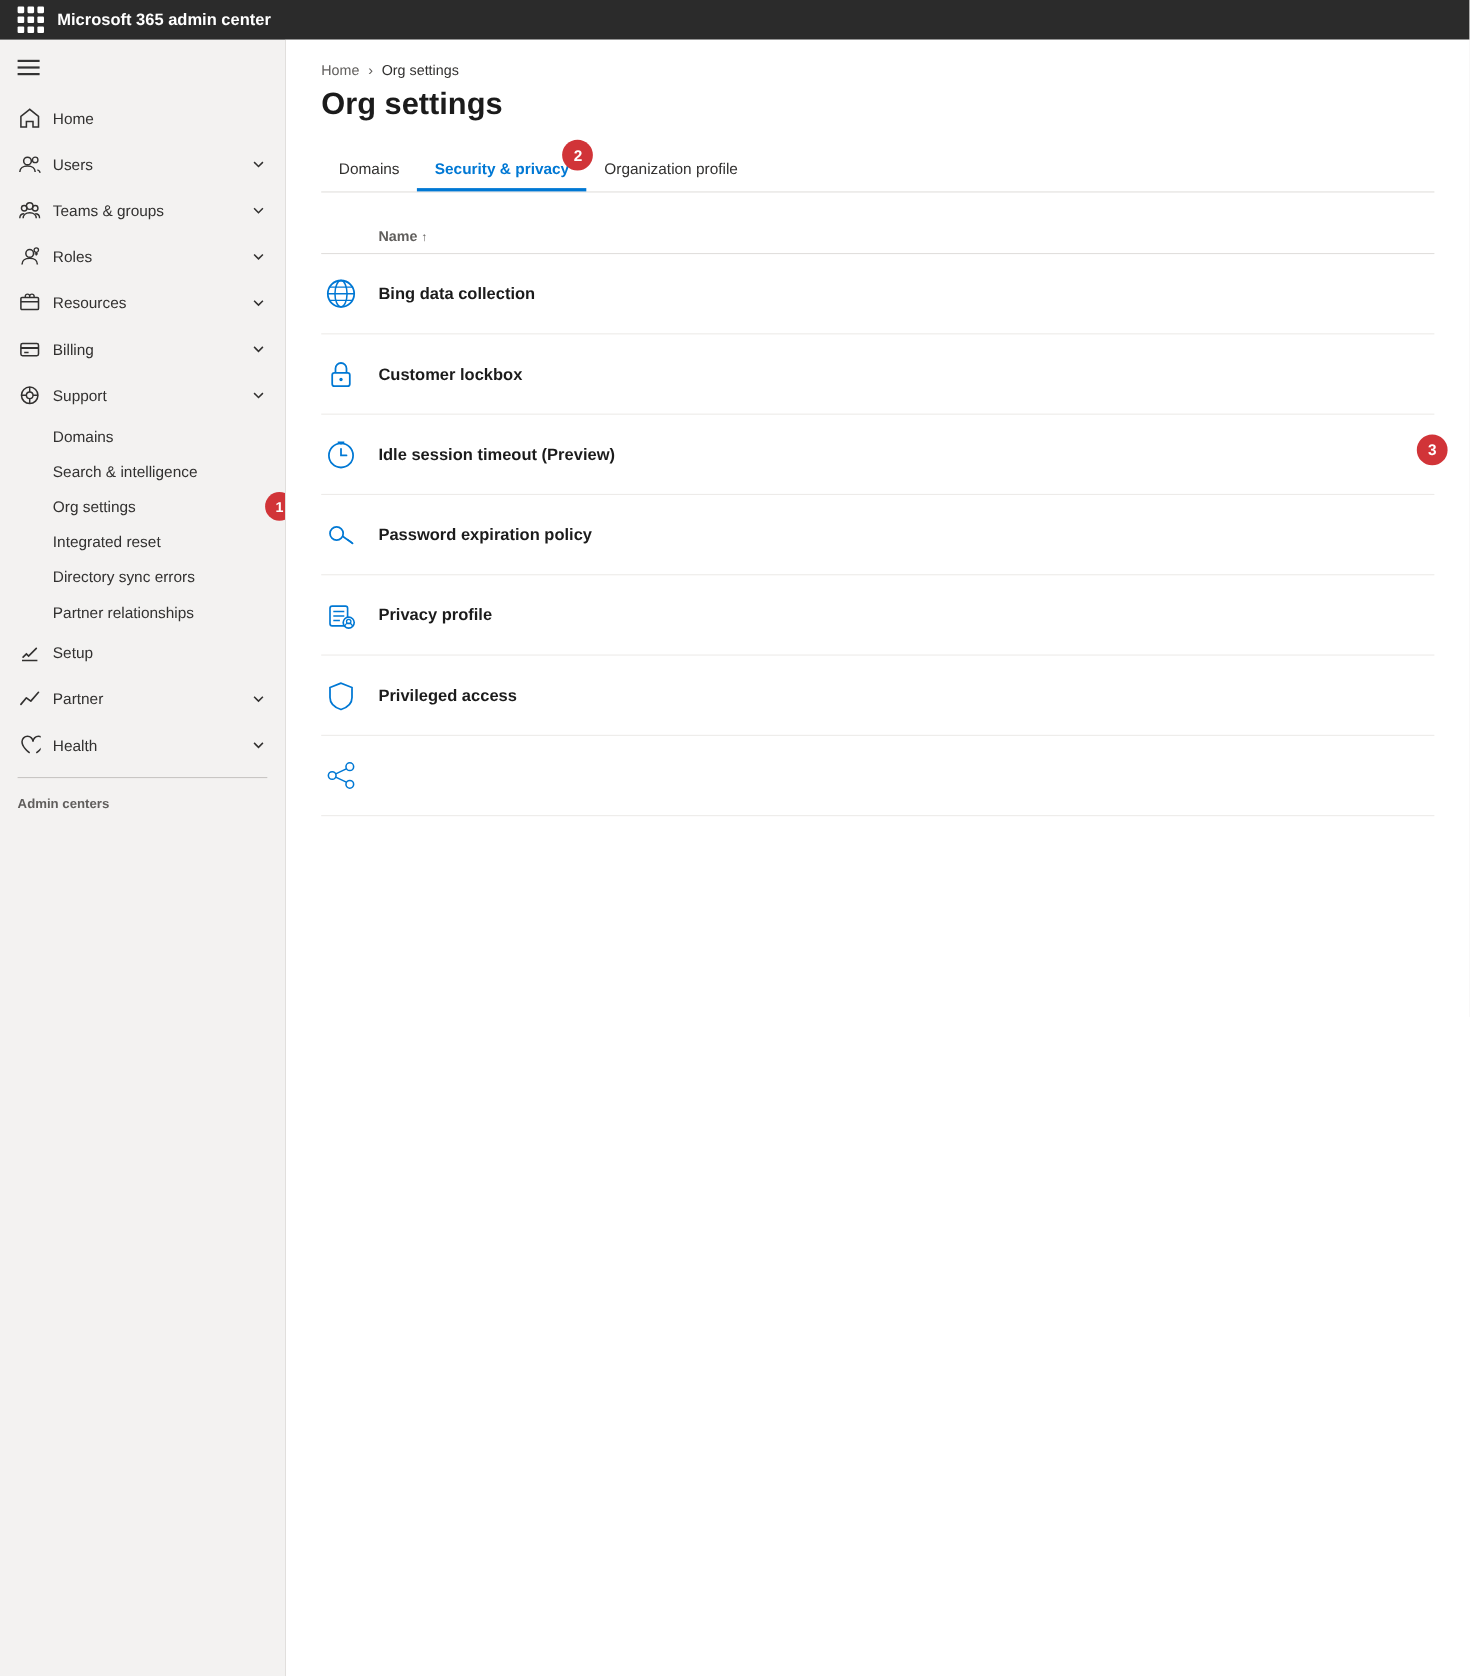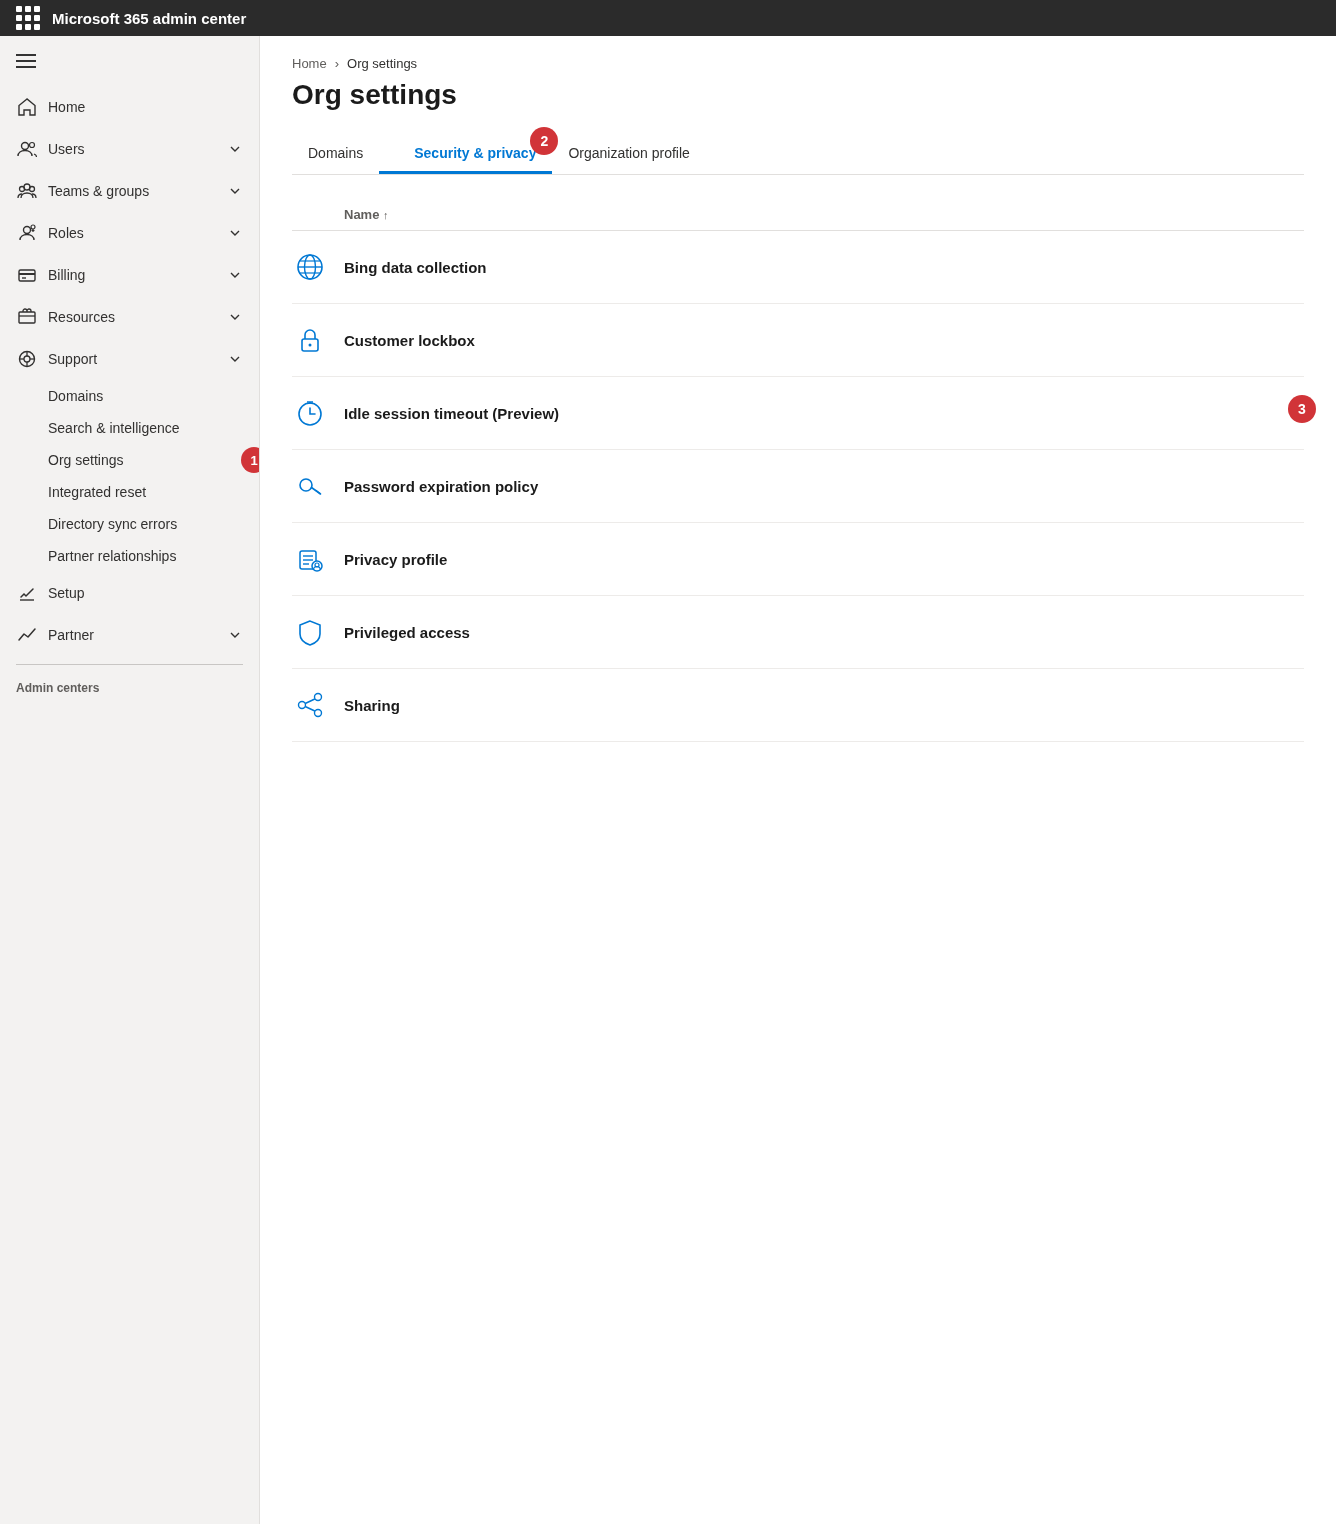--- a/index.html
+++ b/index.html
@@ -146,21 +146,21 @@
       border-bottom: 3px solid transparent;
       white-space: nowrap;
     }
     .tab.active {
       font-weight: 600;
       border-bottom: 3px solid #0078d4;
       color: #0078d4;
     }
 
     
-    .tab-badge-wrap { position: relative; display: inline-flex; align-items: center; margin-left: 19px; }
+    .tab-badge-wrap { position: relative; display: inline-flex; align-items: center; }
     .tab-badge {
       position: absolute;
       top: -18px;
       right: -22px;
       width: 28px;
       height: 28px;
       border-radius: 50%;
       background: #d13438;
       color: #fff;
       font-size: 14px;
@@ -302,42 +302,42 @@
       <span class="nav-chevron">
         <svg width="16" height="16" viewBox="0 0 16 16">
             <path d="M4 6l4 4 4-4" stroke="#323130" stroke-width="1.4" fill="none"></path>
           </svg>
       </span>
     </div>
 
     <div class="nav-item">
       <span class="nav-icon">
         <svg width="20" height="20" viewBox="0 0 20 20" fill="none">
+          <rect x="2" y="5" width="16" height="11" rx="1" stroke="#323130" stroke-width="1.4"></rect>
+          <path d="M6 5V4a2 2 0 014 0v1M10 5V4a2 2 0 014 0v1" stroke="#323130" stroke-width="1.3" fill="none"></path>
+          <line x1="2" y1="9" x2="18" y2="9" stroke="#323130" stroke-width="1.3"></line>
+        </svg>
+      </span>
+      <span class="nav-label">Resources</span>
+      <span class="nav-chevron">
+        <svg width="16" height="16" viewBox="0 0 16 16">
+            <path d="M4 6l4 4 4-4" stroke="#323130" stroke-width="1.4" fill="none"></path>
+          </svg>
+      </span>
+    </div>
+
+    <div class="nav-item">
+      <span class="nav-icon">
+        <svg width="20" height="20" viewBox="0 0 20 20" fill="none">
           <rect x="2" y="5" width="16" height="11" rx="1.5" stroke="#323130" stroke-width="1.4"></rect>
           <line x1="2" y1="9" x2="18" y2="9" stroke="#323130" stroke-width="2"></line>
           <line x1="5" y1="13" x2="9" y2="13" stroke="#323130" stroke-width="1.4"></line>
         </svg>
       </span>
       <span class="nav-label">Billing</span>
-      <span class="nav-chevron">
-        <svg width="16" height="16" viewBox="0 0 16 16">
-            <path d="M4 6l4 4 4-4" stroke="#323130" stroke-width="1.4" fill="none"></path>
-          </svg>
-      </span>
-    </div>
-
-    <div class="nav-item">
-      <span class="nav-icon">
-        <svg width="20" height="20" viewBox="0 0 20 20" fill="none">
-          <rect x="2" y="5" width="16" height="11" rx="1" stroke="#323130" stroke-width="1.4"></rect>
-          <path d="M6 5V4a2 2 0 014 0v1M10 5V4a2 2 0 014 0v1" stroke="#323130" stroke-width="1.3" fill="none"></path>
-          <line x1="2" y1="9" x2="18" y2="9" stroke="#323130" stroke-width="1.3"></line>
-        </svg>
-      </span>
-      <span class="nav-label">Resources</span>
       <span class="nav-chevron">
         <svg width="16" height="16" viewBox="0 0 16 16">
             <path d="M4 6l4 4 4-4" stroke="#323130" stroke-width="1.4" fill="none"></path>
           </svg>
       </span>
     </div>
 
     <div class="nav-item">
       <span class="nav-icon">
         <svg width="20" height="20" viewBox="0 0 20 20" fill="none">
@@ -395,20 +395,33 @@
         </svg>
       </span>
       <span class="nav-label">Partner</span>
       <span class="nav-chevron">
         <svg width="16" height="16" viewBox="0 0 16 16">
             <path d="M4 6l4 4 4-4" stroke="#323130" stroke-width="1.4" fill="none"></path>
           </svg>
       </span>
     </div>
 
+    <div class="nav-item">
+      <span class="nav-icon">
+        <svg width="20" height="20" viewBox="0 0 20 20" fill="none">
+          <path d="M10 17s-7-5-7-10a5 5 0 0110 0 5 5 0 0110 0c0 5-7 10-7 10" stroke="#323130" stroke-width="1.4" fill="none"></path>
+        </svg>
+      </span>
+      <span class="nav-label">Health</span>
+      <span class="nav-chevron">
+        <svg width="16" height="16" viewBox="0 0 16 16">
+            <path d="M4 6l4 4 4-4" stroke="#323130" stroke-width="1.4" fill="none"></path>
+          </svg>
+      </span>
+    </div>
 
     <div class="sidebar-divider"></div>
     <div class="admin-centers-label">Admin centers</div>
 
   </nav>
 
   <main class="main">
 
     <div class="breadcrumb">
       <span>Home</span>
@@ -518,18 +531,17 @@
       <div class="table-row">
         <div class="row-icon">
           <svg width="30" height="30" viewBox="0 0 30 30" fill="none">
             <circle cx="23" cy="7" r="3.5" stroke="#0078d4" stroke-width="1.4"></circle>
             <circle cx="7" cy="15" r="3.5" stroke="#0078d4" stroke-width="1.4"></circle>
             <circle cx="23" cy="23" r="3.5" stroke="#0078d4" stroke-width="1.4"></circle>
             <line x1="10.2" y1="13.5" x2="19.8" y2="9" stroke="#0078d4" stroke-width="1.4"></line>
             <line x1="10.2" y1="16.5" x2="19.8" y2="21" stroke="#0078d4" stroke-width="1.4"></line>
           </svg>
         </div>
-        <span class="row-label">Sharing</span>
       </div>
 
     </div>
   </main>
 </div>
 
 </body></html>

